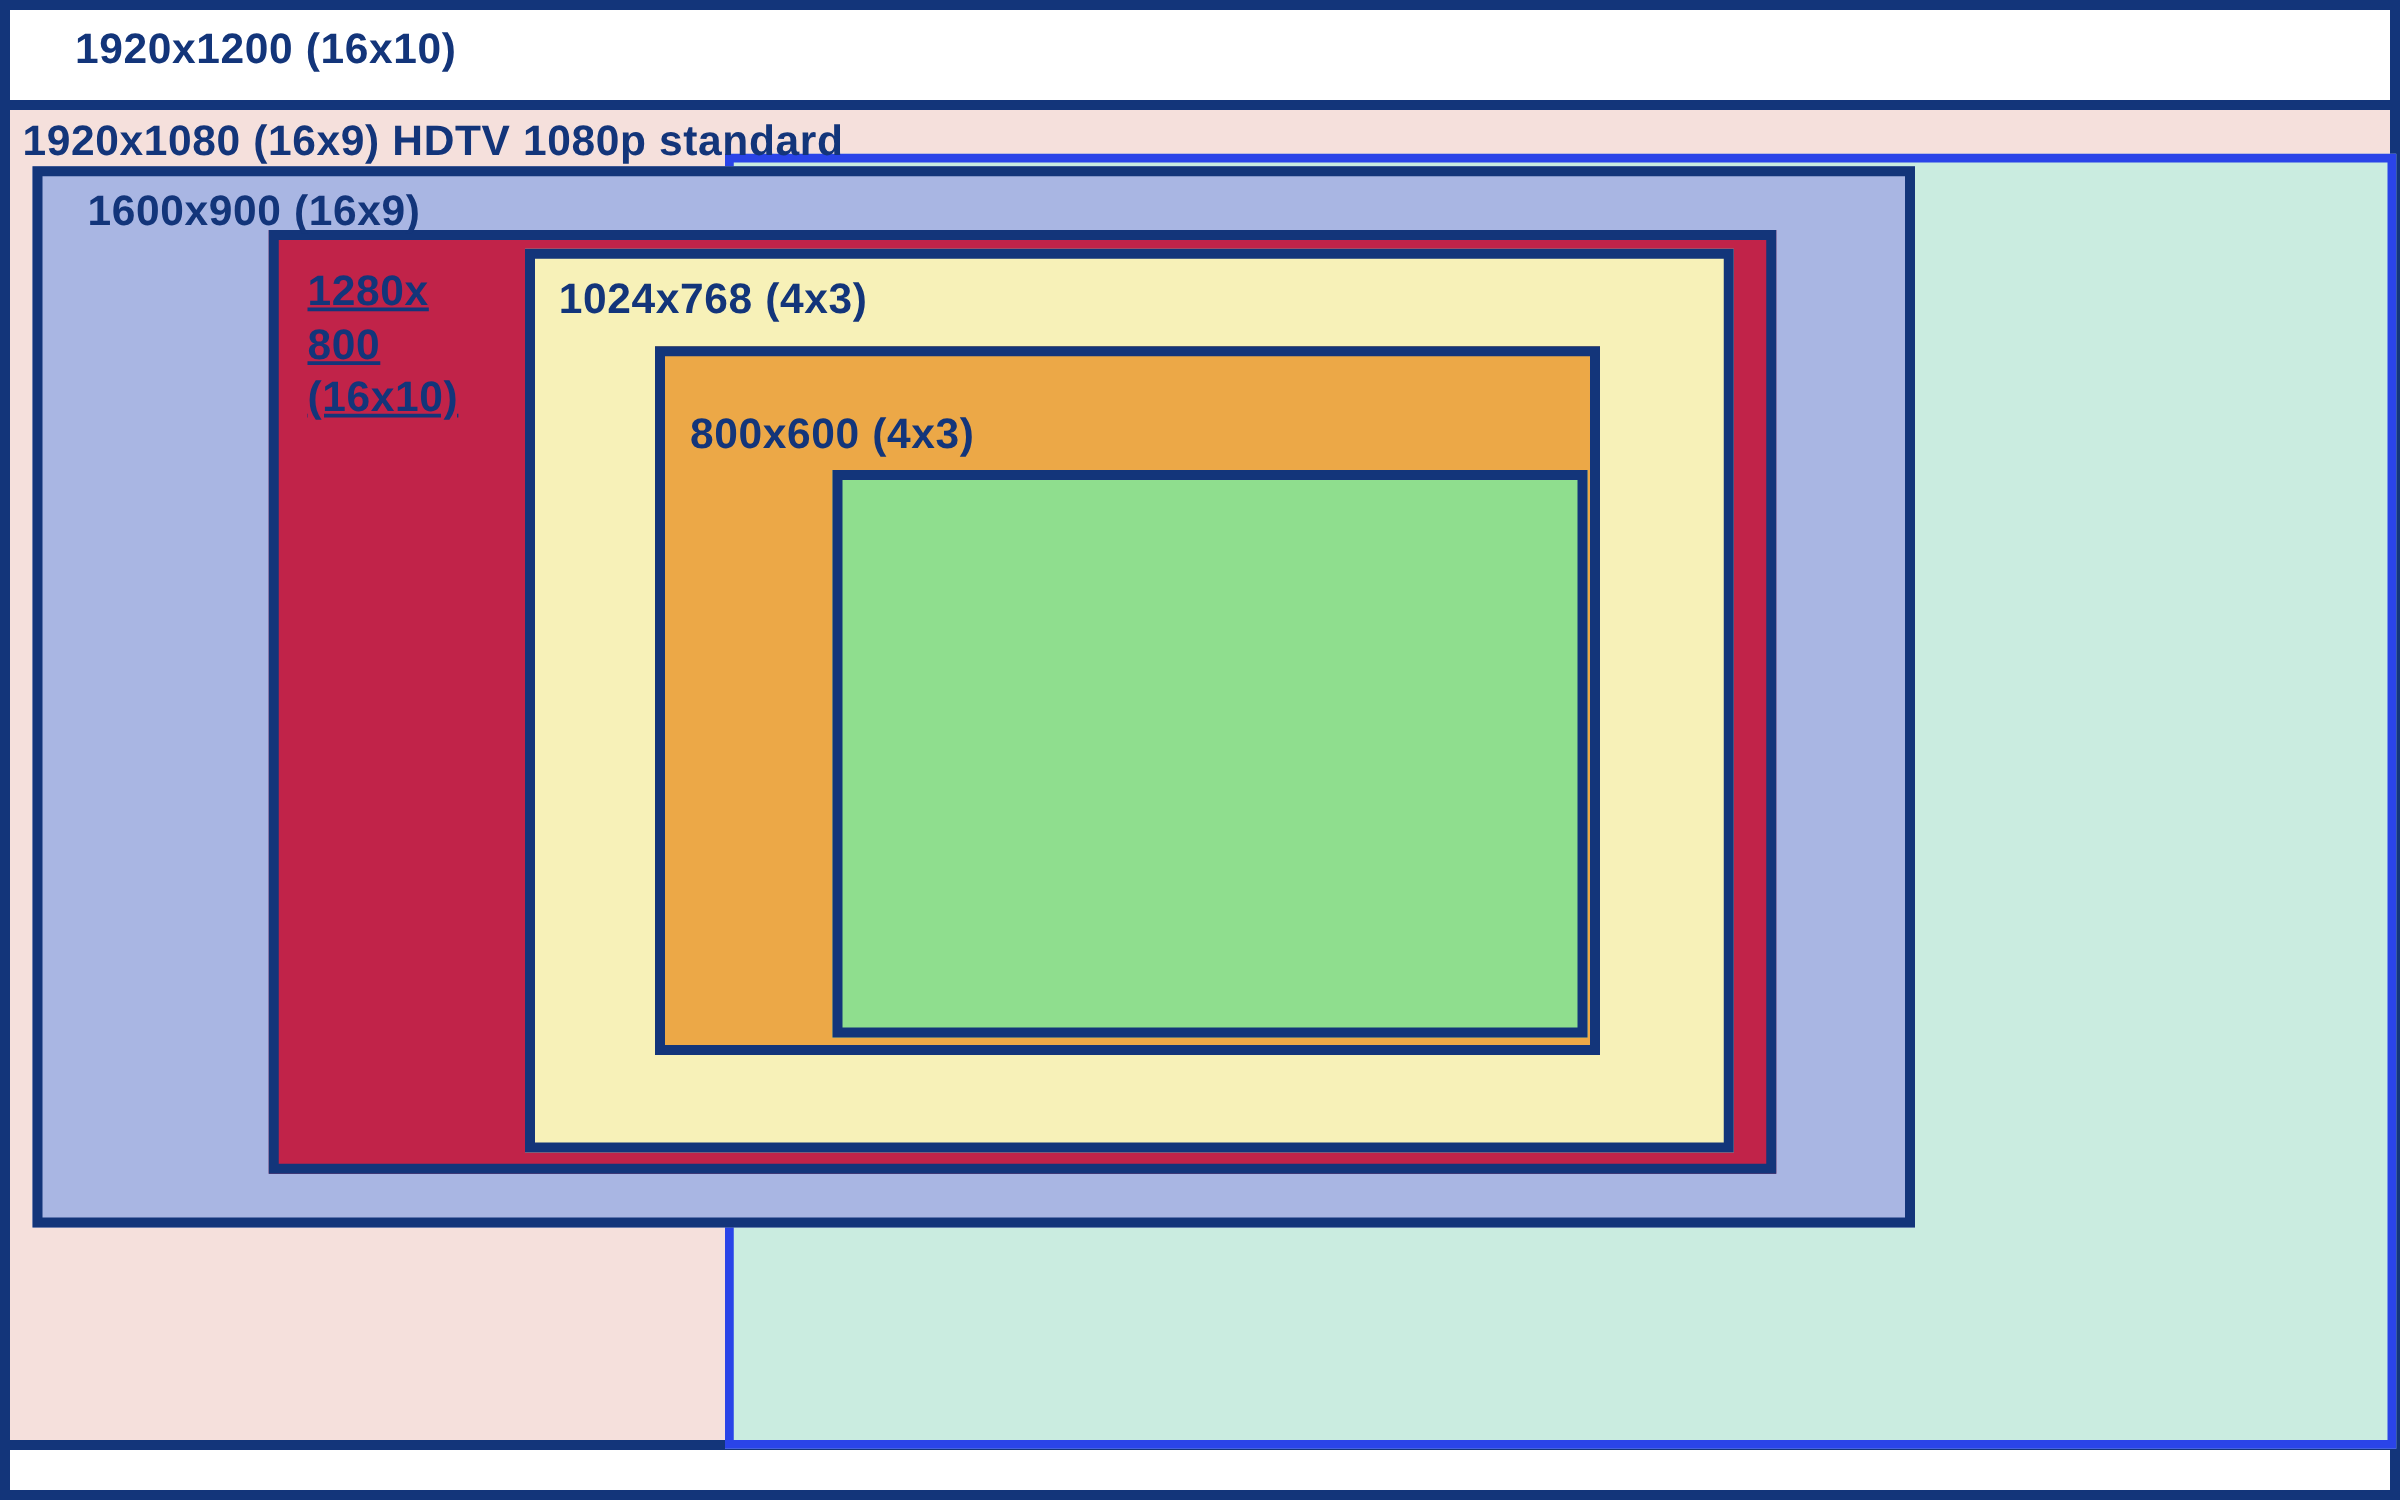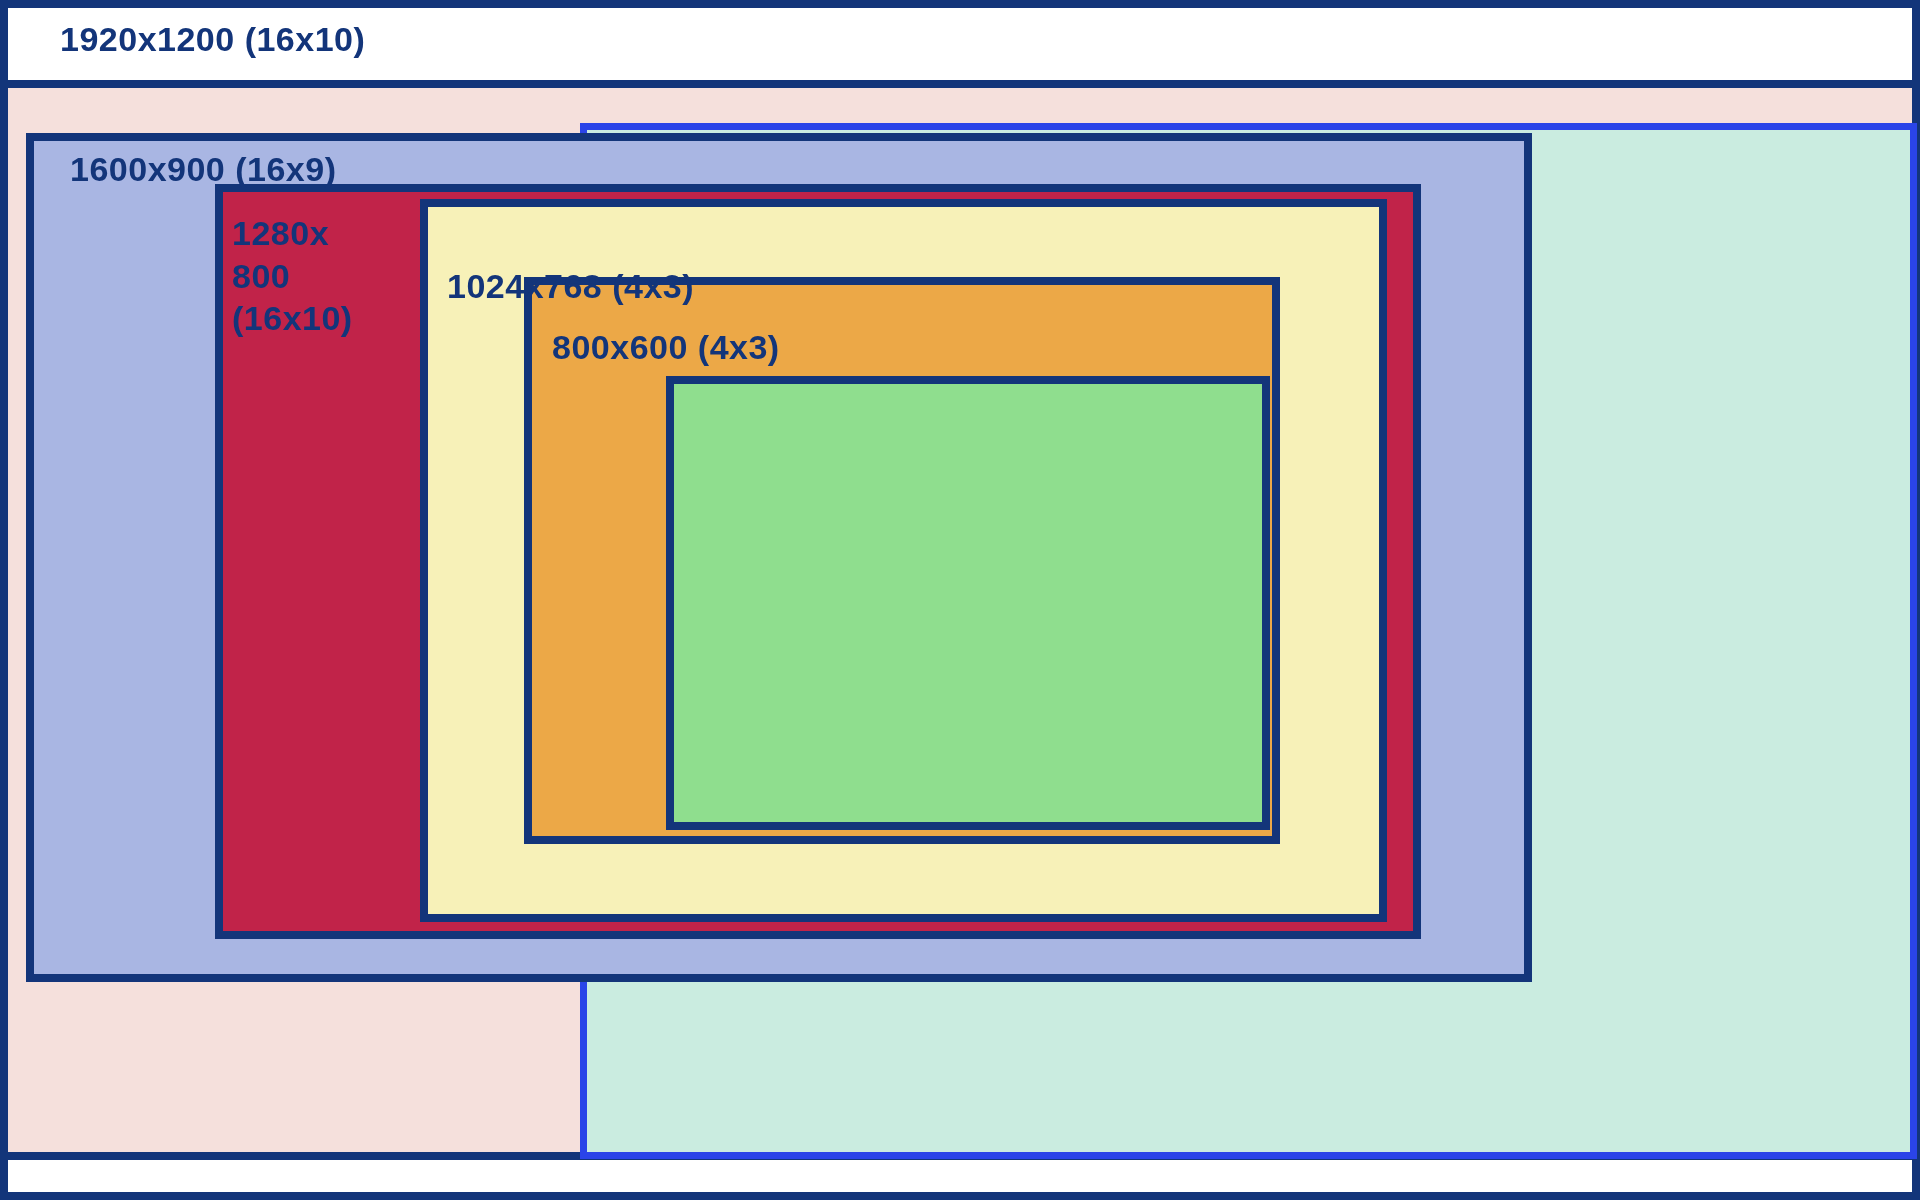--- a/index.html
+++ b/index.html
@@ -93,26 +93,27 @@
   <div class="box r1280x800"></div>
 
   <div class="box r1024x768"></div>
 
   <div class="box r800x600"></div>
 
   <div class="box r640x480"></div>
 
   <div class="label" style="left:60px; top:18px;">1920x1200 (16x10)</div>
 
+  <div class="label" style="left:18px; top:92px;">1920x1080 (16x9) HDTV 1080p standard</div>
 
   <div class="label" style="left:70px; top:148px;">1600x900 (16x9)</div>
 
 
-  <div class="label" style="left:232px; top:212px;">1280x
+  <div class="label" style="left:246px; top:212px;text-decoration:underline;">1280x
 800
 (16x10)</div>
 
-  <div class="label" style="left:447px; top:218px;margin-top:47px;">1024x768 (4x3)</div>
+  <div class="label" style="left:447px; top:218px;">1024x768 (4x3)</div>
 
   <div class="label" style="left:552px; top:296px;margin-top:30px;">800x600 (4x3)</div>
 
 
 </div>
 
 </body></html>

